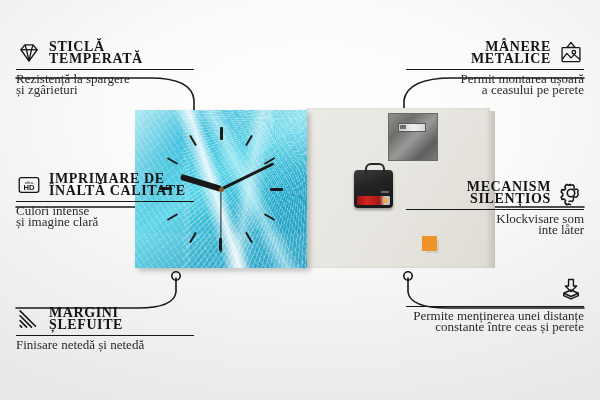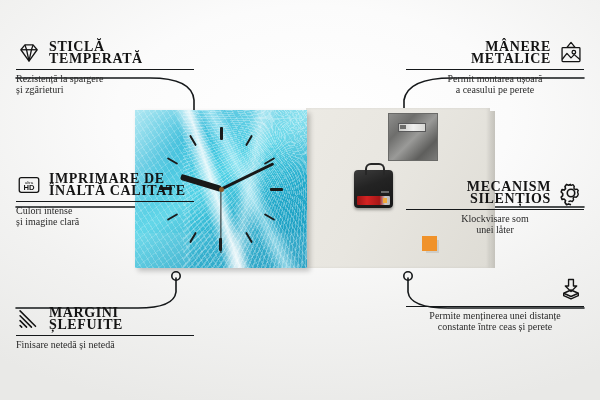--- a/index.html
+++ b/index.html
@@ -270,33 +270,33 @@
     color: #141414;
     text-transform: uppercase;
   }
   .feature .rule {
     height: 1.4px;
     background: #15181a;
     width: 100%;
   }
   .feature .desc {
     font-family: "Liberation Serif", serif;
-    font-size: 10px;
+    font-size: 13px;
     line-height: 11px;
     color: #2a2a2a;
     padding-top: 3px;
   }
 
   .feature.left .head { justify-content: flex-start; }
   .feature.left .title { text-align: left; }
   .feature.left .desc  { text-align: left; }
 
   .feature.right .head { justify-content: flex-end; flex-direction: row; }
   .feature.right .title { text-align: right; }
-  .feature.right .desc  { text-align: center; font-family: Liberation Serif, serif; }
+  .feature.right .desc  { text-align: right; font-family: Liberation Serif, serif; }
 
   .ico {
     flex: 0 0 auto;
     width: 26px;
     height: 26px;
     display: block;
   }
 
   
   #feat-glass   { left: 16px;  top: 40px; }
@@ -491,21 +491,21 @@
           <circle cx="16" cy="16" r="4.6"></circle>
           <path d="M16,5.3 l-2.9,1.1 l-2.6,-1.0 l-1.9,2.7 l0.7,2.5 l-1.8,1.8 l-2.5,-0.6 l-1.1,3.0
                    l1.9,1.8 l0,2.6 l-1.9,1.8 l1.1,3.0 l2.5,-0.6 l1.8,1.8 l-0.7,2.5 l1.9,2.7 l2.6,-1.0
                    l2.9,1.1"></path>
         </g>
       </svg>
     </div>
     <div class="rule"></div>
     <div class="desc">
       <div>Klockvisare som</div>
-      <div>unei låter</div>
+      <div>inte låter</div>
     </div>
   </div>
 
   <div class="feature right" id="feat-spacer">
     <div class="head">
       <svg class="ico" viewBox="0 0 32 32">
         <g fill="none" stroke="#141414" stroke-width="1.7" stroke-linejoin="round">
           <path d="M13,3 L19,3 L19,11 L23,11 L16,18 L9,11 L13,11 Z"></path>
           <path d="M7,20 L16,16 L25,20 L16,24 Z"></path>
           <path d="M7,20 L7,23 L16,27 L25,23 L25,20"></path>

